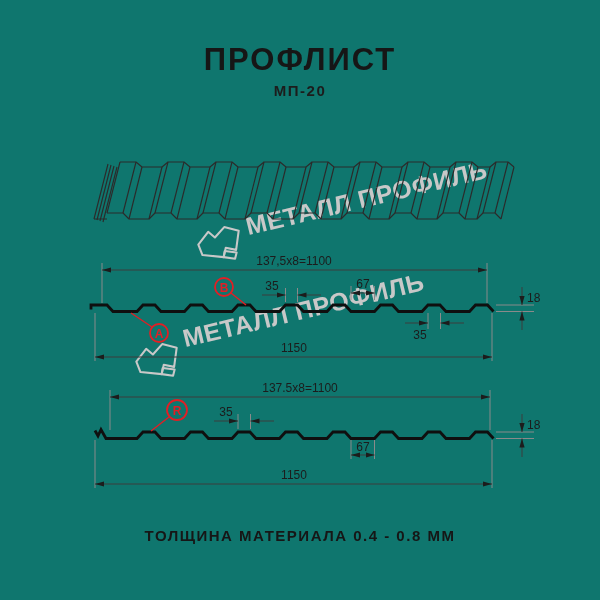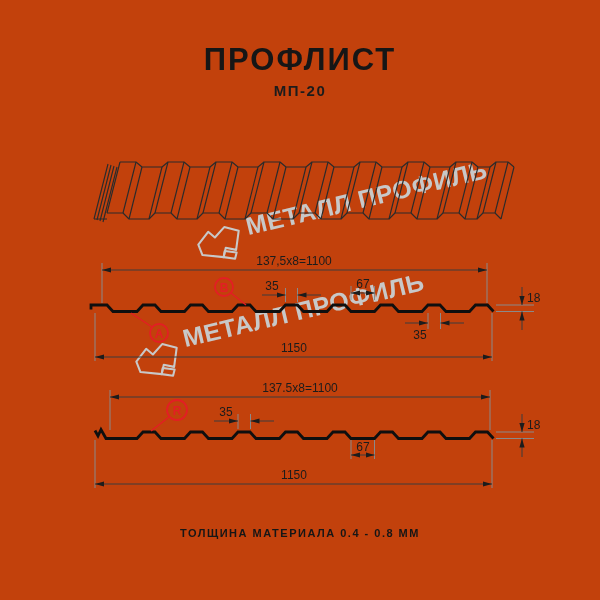--- a/index.html
+++ b/index.html
@@ -1,24 +1,24 @@
 <!DOCTYPE html>
 <html><head>
 <meta charset="utf-8">
 <style>
   html,body{margin:0;padding:0;background:#ffffff;}
-  #page{position:relative;width:600px;height:600px;background:#c2410c;overflow:hidden;
+  #page{position:relative;width:600px;height:600px;background:#0f766e;overflow:hidden;
         font-family:"Liberation Sans",sans-serif;color:#161616;}
   
   .hdr{position:absolute;top:44px;left:0;width:600px;text-align:center;}
   .title{font-size:31px;font-weight:700;letter-spacing:2px;color:#161616;line-height:1.05;}
   .subtitle{margin-top:5px;font-size:15px;font-weight:600;letter-spacing:1.5px;color:#1c1c1c;}
   
   .footer{position:absolute;top:527px;left:0;width:600px;text-align:center;
-          font-size:11px;font-weight:600;letter-spacing:1.5px;color:#161616;}
+          font-size:15px;font-weight:600;letter-spacing:1.5px;color:#161616;}
   
   .wm-text{position:absolute;white-space:nowrap;font-size:25px;font-weight:700;
            letter-spacing:.5px;color:#c8c8c8;transform:rotate(-13.5deg);transform-origin:left top;}
   .wm-logo{position:absolute;}
   
   .draw{position:absolute;left:0;}
   svg text{font-family:"Liberation Sans",sans-serif;font-size:12px;fill:#1c1c1c;}
   .profile{fill:none;stroke:#0f0f0f;stroke-width:2.8;stroke-linejoin:miter;}
   .ext{stroke:#8a8a8a;stroke-width:1;fill:none;}
   .dim{stroke:#3c3c3c;stroke-width:1;fill:none;}

